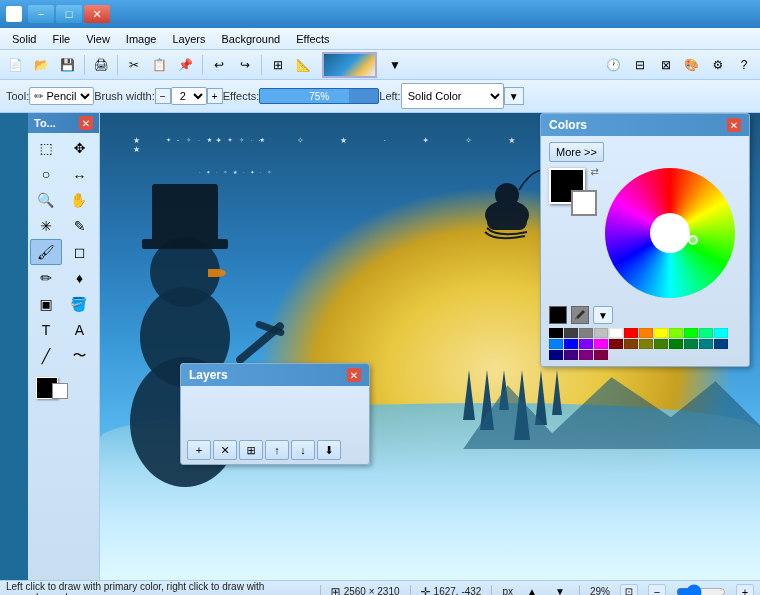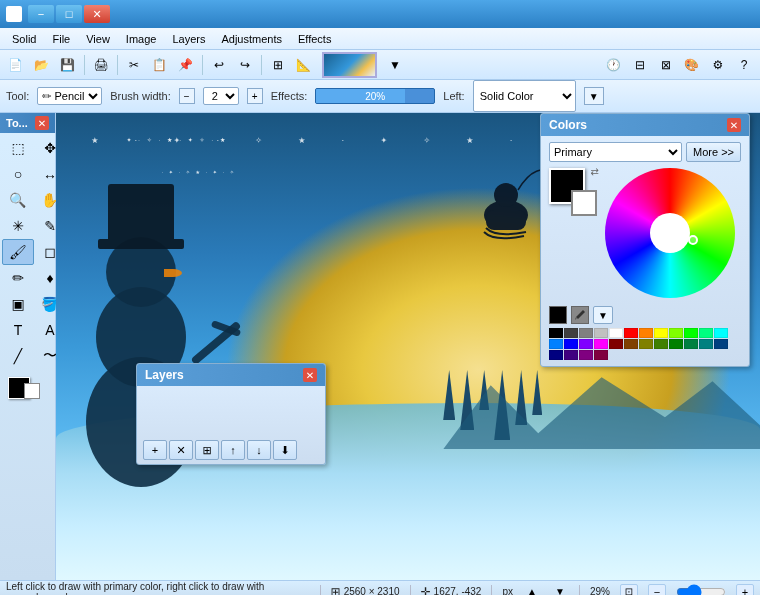--- a/index.html
+++ b/index.html
@@ -68,58 +68,59 @@
     }
 
     
     .tool-options {
       height: 26px;
       background: linear-gradient(to bottom, #e8f4ff, #d0e8ff);
       display: flex;
       align-items: center;
       padding: 16px 6px;
       border-bottom: 1px solid #aaccee;
-      gap: 8px;
+      gap: 0;
       font-size: 11px;
     }
     .tool-label { color: #333; }
     .brush-input {
       width: 36px; height: 18px; border: 1px solid #88aacc; border-radius: 2px;
       background: white; text-align: center; font-size: 11px;
     }
     .hardness-bar-bg {
       width: 120px; height: 16px; background: #4a90d9; border: 1px solid #2266aa;
       border-radius: 2px; position: relative; overflow: hidden;
     }
     .hardness-bar-fill {
       position: absolute; left: 0; top: 0; height: 100%;
       background: #5aabf0;
     }
     .hardness-text {
       position: absolute; left: 0; top: 0; width: 100%; text-align: center;
       font-size: 10px; color: white; line-height: 16px;
     }
     .fill-select {
-      height: 32px; border: 1px solid #88aacc; border-radius: 2px; background: white;
+      height: 26px; border: 1px solid #88aacc; border-radius: 2px; background: white;
       font-size: 11px; padding: 0 2px;
     }
 
     
     .main-area {
       display: flex;
       height: calc(595px - 28px - 22px - 30px - 26px - 22px);
       position: relative;
     }
 
     
     .toolbox {
-      width: 56px;
+      width: 72px;
       background: linear-gradient(to bottom, #d8eeff, #c8ddf0);
       border-right: 1px solid #aaccee;
       position: relative;
+      margin-left: 28px;
     }
     .toolbox-title {
       height: 20px;
       background: linear-gradient(to right, #4a8cc8, #3a7cb8);
       color: white; font-size: 11px; font-weight: bold;
       display: flex; align-items: center; padding: 0 6px;
     }
     .toolbox-close {
       width: 14px; height: 14px; background: #e05040; border-radius: 2px;
       border: none; cursor: pointer; color: white; font-size: 10px;
@@ -273,21 +274,21 @@
     <button class="title-btn close">✕</button>
   </div>
 </div>
 
 <div class="menu-bar">
   <span class="menu-item">Solid</span>
   <span class="menu-item">File</span>
   <span class="menu-item">View</span>
   <span class="menu-item">Image</span>
   <span class="menu-item">Layers</span>
-  <span class="menu-item">Adjustments</span>
+  <span class="menu-item">Background</span>
   <span class="menu-item">Effects</span>
 </div>
 
 <div class="toolbar">
   <button class="tb-btn">📄</button>
   <button class="tb-btn">📂</button>
   <button class="tb-btn">💾</button>
   <div class="tb-sep"></div>
   <button class="tb-btn">🖨</button>
   <div class="tb-sep"></div>
@@ -318,21 +319,21 @@
   </select>
   <span class="tool-label">Brush width:</span>
   <button style="width:16px; height:16px; border:1px solid #88aacc; background:#e8f4ff; cursor:pointer; font-size:10px;">−</button>
   <select class="brush-input">
     <option>2</option><option>4</option><option>8</option>
   </select>
   <button style="width:16px; height:16px; border:1px solid #88aacc; background:#e8f4ff; cursor:pointer; font-size:10px;">+</button>
   <span class="tool-label">Effects:</span>
   <div class="hardness-bar-bg">
     <div class="hardness-bar-fill" style="width:75%"></div>
-    <span class="hardness-text">20%</span>
+    <span class="hardness-text">75%</span>
   </div>
   <span class="tool-label">Left:</span>
   <select class="fill-select">
     <option>Solid Color</option>
     <option>Linear Gradient</option>
     <option>Radial Gradient</option>
     <option>No Fill</option>
   </select>
   <button style="width:20px; height:18px; border:1px solid #88aacc; background:#e8f4ff; cursor:pointer; font-size:10px;">▼</button>
 </div>
@@ -464,24 +465,20 @@
       </div>
     </div>
 
     <div class="colors-panel">
       <div class="colors-header">
         <span>Colors</span>
         <button class="colors-close">✕</button>
       </div>
       <div class="colors-body">
         <div class="color-mode-row">
-          <select class="color-mode-select">
-            <option>Primary</option>
-            <option>Secondary</option>
-          </select>
           <button class="more-btn">More &gt;&gt;</button>
         </div>
         <div style="display:flex; align-items:flex-start; gap:8px; margin-bottom:8px;">
           <div style="position:relative; width:48px; height:48px;">
             <div style="width:36px; height:36px; background:#000; border:2px solid #fff; box-shadow:1px 1px 3px rgba(0,0,0,0.5); cursor:pointer; position:absolute; top:0; left:0;"></div>
             <div style="width:26px; height:26px; background:#fff; border:2px solid #888; cursor:pointer; position:absolute; bottom:0; right:0;"></div>
 
             <div style="position:absolute; top:-2px; right:-2px; font-size:10px; color:#666; cursor:pointer;">⇄</div>
           </div>
 

